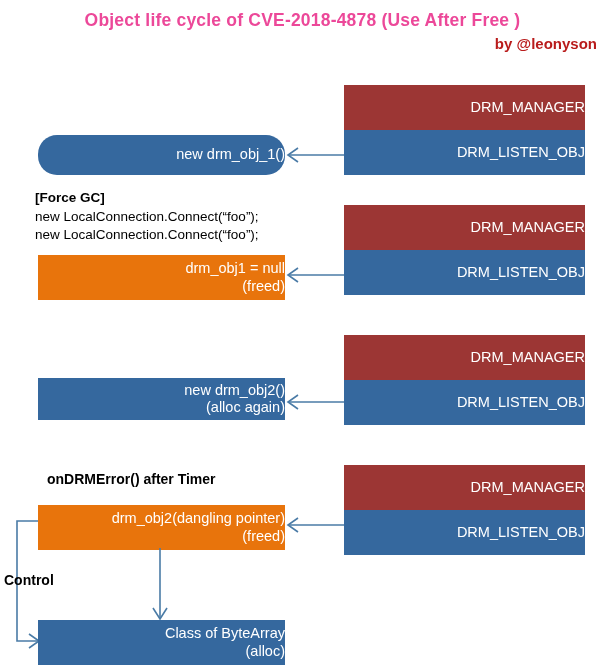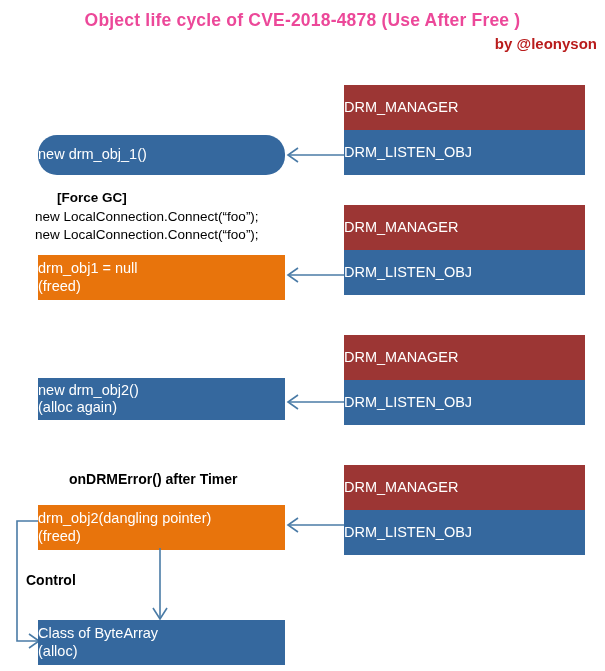--- a/index.html
+++ b/index.html
@@ -47,21 +47,21 @@
     font-weight: bold;
     color: #b91c1c;
   }
 
   
   .box {
     position: absolute;
     box-sizing: border-box;
     display: flex;
     flex-direction: column;
-    align-items: flex-start;
+    align-items: flex-end;
     justify-content: center;
     color: #ffffff;
     font-size: 14.5px;
     line-height: 1.18;
     text-align: center;
     white-space: nowrap;
   }
   .box .l2 { display: block; }
   .box-blue   { background: #35689e; }
   .box-red    { background: #9c3634; }
@@ -70,21 +70,21 @@
   .obj-col { left: 344px; width: 241px; }
   .left-box { left: 38px; width: 247px; }
 
   
   .label {
     position: absolute;
     font-size: 13.5px;
     color: #000000;
     white-space: nowrap;
   }
-  .label-bold { font-weight: bold; margin-left: 22px; }
+  .label-bold { font-weight: bold; }
 
   
   .arrow-svg {
     position: absolute;
     overflow: visible;
   }
   .arrow-line {
     stroke: #4a7ba6;
     stroke-width: 1.6;
     fill: none;

